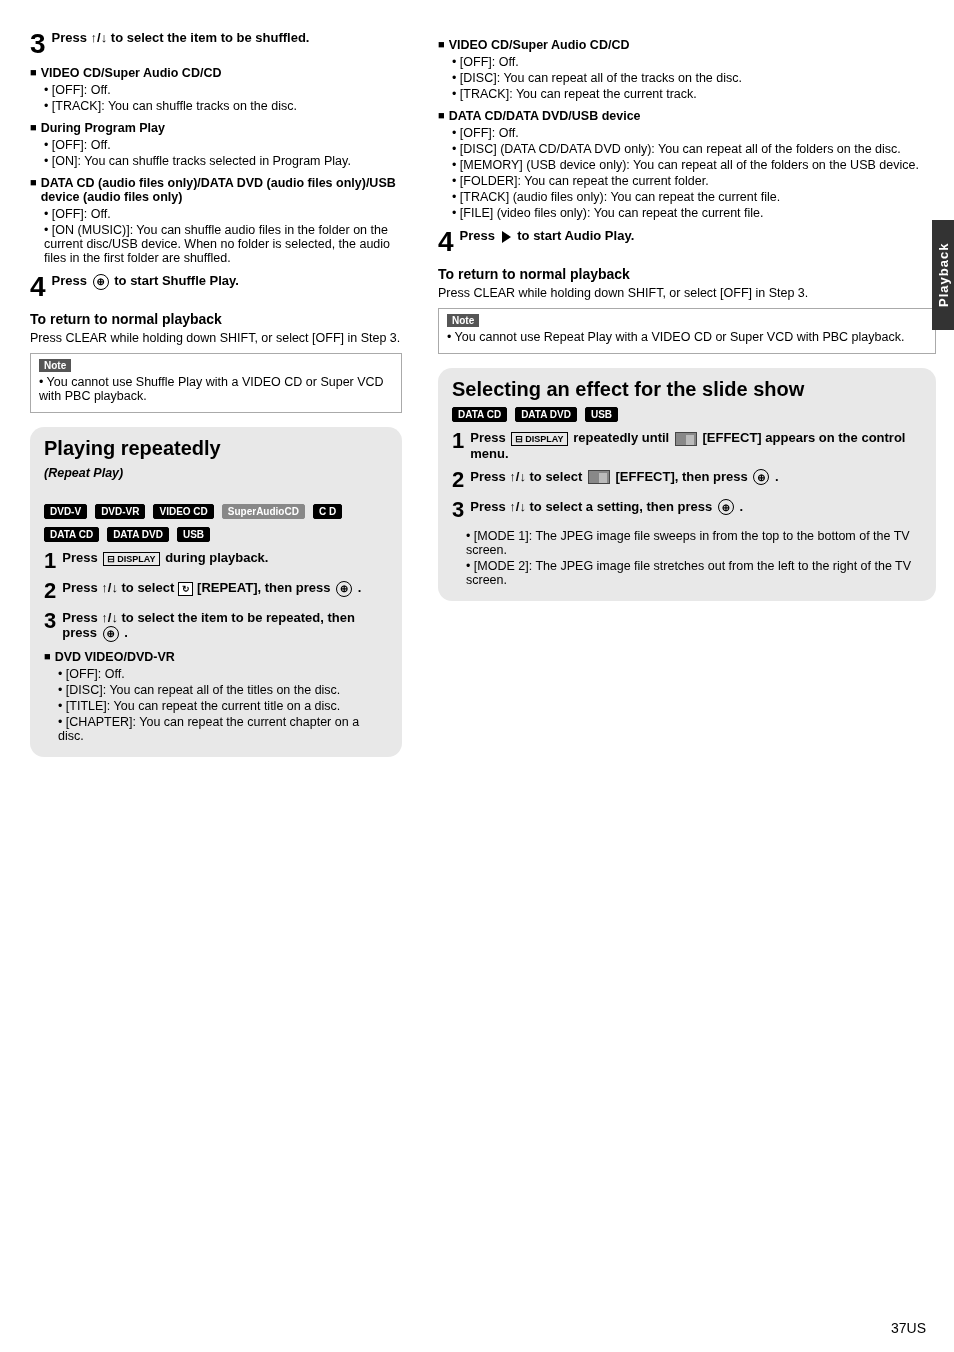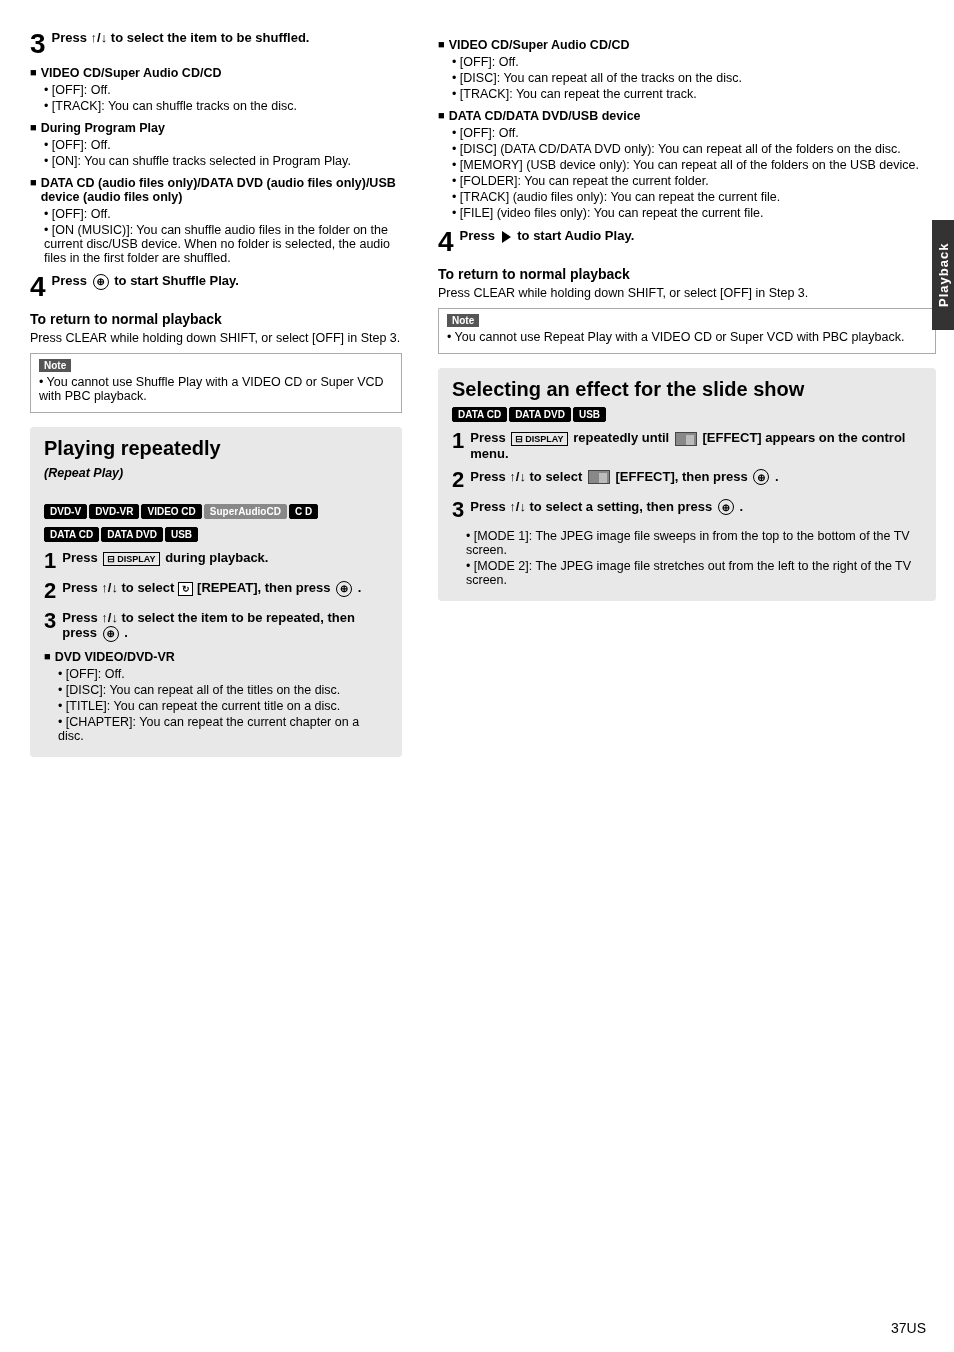--- a/index.html
+++ b/index.html
@@ -109,33 +109,33 @@
       background: #555;
       color: #fff;
       font-size: 10px;
       font-weight: bold;
       padding: 1px 5px;
       display: inline-block;
       margin-bottom: 3px;
     }
     .section-box {
       background: #e8e8e8;
-      border-radius: 4px;
+      border-radius: 14px;
       padding: 10px 14px;
       margin: 14px 0 10px 0;
     }
     .section-box-title {
       font-size: 20px;
       font-weight: bold;
       margin-bottom: 6px;
     }
     .badge-row {
       display: flex;
       flex-wrap: wrap;
-      gap: 2px;
+      gap: 8px;
       margin-bottom: 8px;
       text-align: center;
     }
     .badge {
       font-size: 10px;
       font-weight: bold;
       border: 1.5px solid #000;
       padding: 1px 5px;
       border-radius: 2px;
       display: inline-block;

